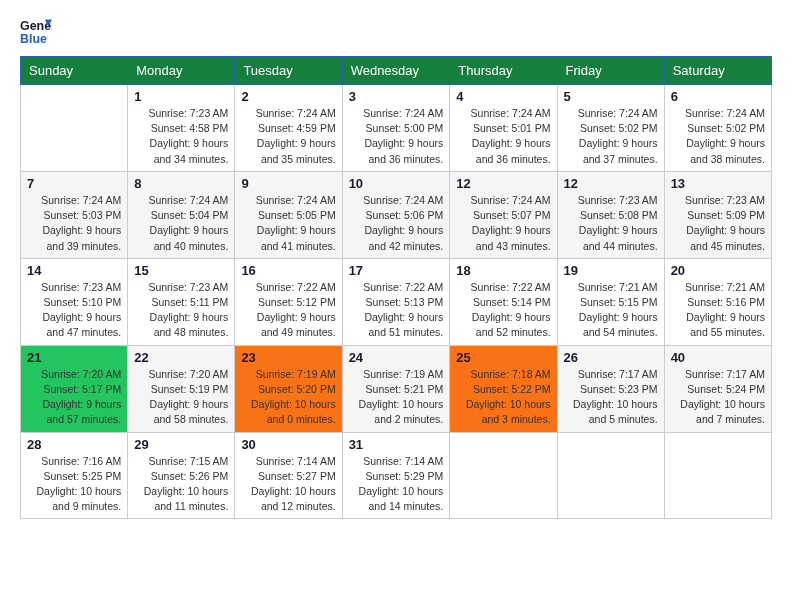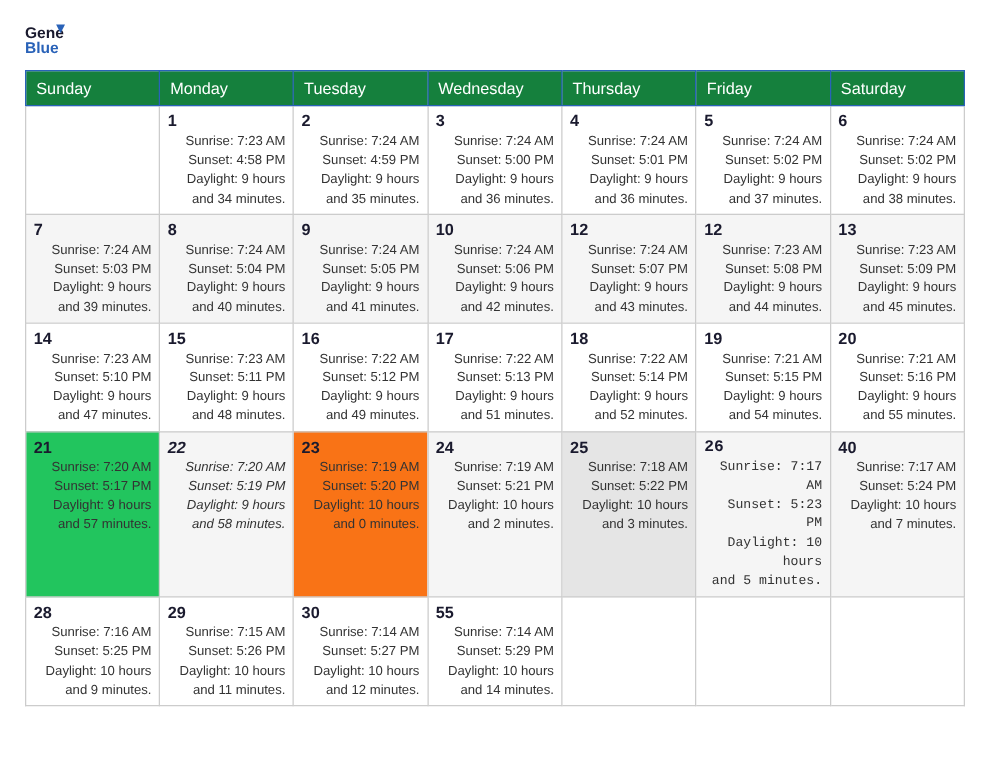--- a/index.html
+++ b/index.html
@@ -257,49 +257,49 @@
         </td>
       </tr>
       <tr class="week-row">
         <td style="background: #22c55e;">
           <div class="day-num">21</div>
           <div class="day-info" style="white-space: pre-line;">Sunrise: 7:20 AM
 Sunset: 5:17 PM
 Daylight: 9 hours
 and 57 minutes.</div>
         </td>
-        <td style="background: rgb(245, 245, 245); font-style: italic;">
+        <td style="background: rgb(245, 245, 245);">
           <div class="day-num">22</div>
           <div class="day-info" style="white-space: pre-line;">Sunrise: 7:20 AM
 Sunset: 5:19 PM
 Daylight: 9 hours
 and 58 minutes.</div>
         </td>
         <td style="background: #f97316;">
           <div class="day-num">23</div>
           <div class="day-info" style="white-space: pre-line;">Sunrise: 7:19 AM
 Sunset: 5:20 PM
 Daylight: 10 hours
 and 0 minutes.</div>
         </td>
         <td style="background: rgb(245, 245, 245); margin-left: 44px;">
           <div class="day-num">24</div>
           <div class="day-info" style="white-space: pre-line;">Sunrise: 7:19 AM
 Sunset: 5:21 PM
 Daylight: 10 hours
 and 2 minutes.</div>
         </td>
-        <td style="background: #e5e5e5;">
+        <td style="background: #f97316;">
           <div class="day-num">25</div>
           <div class="day-info" style="white-space: pre-line;">Sunrise: 7:18 AM
 Sunset: 5:22 PM
 Daylight: 10 hours
 and 3 minutes.</div>
         </td>
-        <td style="background: rgb(245, 245, 245); font-family: Liberation Mono, monospace;">
+        <td style="background: rgb(245, 245, 245);">
           <div class="day-num">26</div>
           <div class="day-info" style="white-space: pre-line;">Sunrise: 7:17 AM
 Sunset: 5:23 PM
 Daylight: 10 hours
 and 5 minutes.</div>
         </td>
         <td style="background: rgb(245, 245, 245);">
           <div class="day-num">40</div>
           <div class="day-info" style="white-space: pre-line;">Sunrise: 7:17 AM
 Sunset: 5:24 PM
@@ -323,21 +323,21 @@
 and 11 minutes.</div>
         </td>
         <td>
           <div class="day-num">30</div>
           <div class="day-info" style="white-space: pre-line;">Sunrise: 7:14 AM
 Sunset: 5:27 PM
 Daylight: 10 hours
 and 12 minutes.</div>
         </td>
         <td>
-          <div class="day-num">55</div>
+          <div class="day-num">31</div>
           <div class="day-info" style="white-space: pre-line;">Sunrise: 7:14 AM
 Sunset: 5:29 PM
 Daylight: 10 hours
 and 14 minutes.</div>
         </td>
         <td class="empty-cell"></td>
         <td class="empty-cell"></td>
         <td class="empty-cell"></td>
       </tr>
     </tbody>

